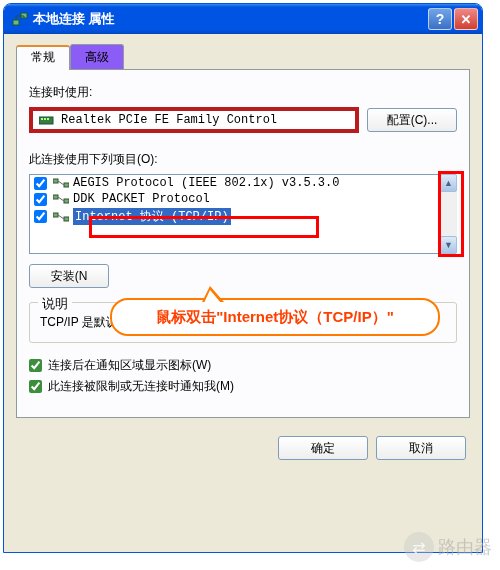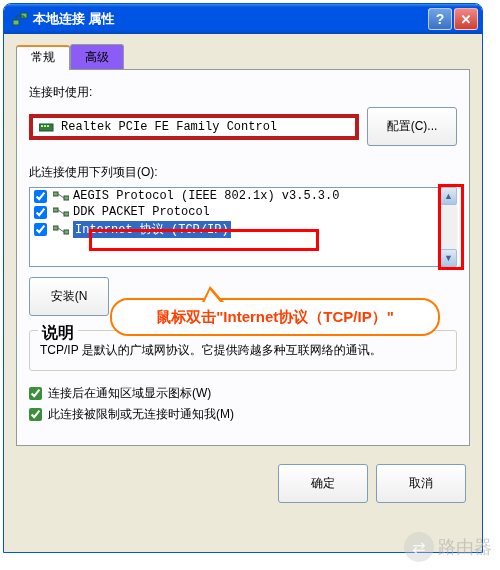--- a/index.html
+++ b/index.html
@@ -14,33 +14,33 @@
 .close-btn { background: linear-gradient(to bottom, #ee8888, #d04030); font-size: 13px; }
 .content { padding: 10px 12px; }
 .tabs { display: flex; border-bottom: 1px solid #919b9c; align-items: flex-end; }
 .tab { padding: 4px 14px 3px; border: 1px solid #919b9c; border-bottom: none; background: #8b5cf6; border-radius: 3px 3px 0 0; margin-right: 0; font-size: 12px; cursor: pointer; position: relative; }
 .tab.active { background: #fcfcfe; z-index: 2; margin-bottom: -1px; padding-bottom: 4px; border-top: 2px solid #e68b2c; padding-top: 2px; }
 .tab-panel { background: #fcfcfe; border: 1px solid #919b9c; border-top: none; padding: 14px 12px 18px; }
 .section-label { margin-bottom: 6px; }
 .adapter-row { display: flex; gap: 8px; align-items: center; margin-bottom: 18px; }
 .adapter-box { flex: 1; border: 4px solid #b91c1c; background: #fff; padding: 4px 6px; display: flex; align-items: center; height: 26px; font-family: "Courier New", monospace; }
 .net-icon { width: 16px; height: 14px; margin-right: 6px; }
-.btn { border: 1px solid #7f9db9; background: linear-gradient(to bottom, #fff, #eee); padding: 3px 10px; border-radius: 3px; cursor: pointer; font-size: 12px; min-width: 90px; text-align: center; height: 39px; display: inline-flex; align-items: center; justify-content: center; }
+.btn { border: 1px solid #7f9db9; background: linear-gradient(to bottom, #fff, #eee); padding: 3px 10px; border-radius: 3px; cursor: pointer; font-size: 12px; min-width: 90px; text-align: center; height: 24px; display: inline-flex; align-items: center; justify-content: center; }
 .listbox-wrap { display: flex; margin-bottom: 10px; position: relative; }
 .listbox { flex: 1; border: 1px solid #7f9db9; background: #fff; height: 80px; overflow: hidden; }
 .list-item { display: flex; align-items: center; padding: 1px 4px; font-family: "Courier New", monospace; font-size: 12px; white-space: nowrap; }
 .list-item input[type=checkbox] { margin-right: 6px; }
 .proto-icon { width: 16px; height: 12px; margin-right: 4px; flex-shrink: 0; }
 .list-item.selected span { background: #316ac5; color: #fff; padding: 0 2px; }
 .scrollbar { width: 18px; border-left: 1px solid #ccc; background: #f0f0f0; display: flex; flex-direction: column; justify-content: space-between; }
 .scroll-arrow { height: 18px; background: linear-gradient(to bottom, #deeaf7, #a9c5e7); display: flex; align-items: center; justify-content: center; cursor: pointer; font-size: 9px; color: #4d6185; border: 1px solid #a8bed8; border-radius: 2px; }
 .red-box { position: absolute; border: 3px solid #f00; pointer-events: none; }
 .action-row { display: flex; gap: 6px; margin-bottom: 14px; }
 .fieldset { border: 1px solid #d0d0bf; border-radius: 3px; padding: 10px 10px; margin-bottom: 14px; position: relative; }
-.fieldset-legend { position: absolute; top: -8px; left: 8px; background: #fcfcfe; padding: 0 4px; font-size: 16px; font-weight: bold; }
+.fieldset-legend { position: absolute; top: -8px; left: 8px; background: #fcfcfe; padding: 0 4px; font-size: 13px; }
 .desc-text { line-height: 1.6; }
 .checkrow { display: flex; align-items: center; margin-bottom: 4px; }
 .checkrow input { margin-right: 6px; accent-color: #3b8e3b; }
 .dialog-btns { display: flex; justify-content: flex-end; gap: 8px; padding: 8px 16px; }
 .callout { position: absolute; left: 110px; top: 298px; width: 330px; height: 38px; background: #fff; border: 2px solid #ff7b00; border-radius: 18px; display: flex; align-items: center; justify-content: center; font-size: 15px; font-weight: bold; color: #ff4000; }
 .callout::before { content: ''; position: absolute; top: -14px; left: 90px; width: 0; height: 0; border-left: 8px solid transparent; border-right: 14px solid transparent; border-bottom: 16px solid #ff7b00; }
 .callout::after { content: ''; position: absolute; top: -10px; left: 92px; width: 0; height: 0; border-left: 6px solid transparent; border-right: 11px solid transparent; border-bottom: 13px solid #fff; }
 .watermark { position: absolute; right: 8px; bottom: 8px; color: rgba(170,170,170,0.6); font-size: 18px; display: flex; align-items: center; gap: 4px; }
 .watermark-circle { width: 30px; height: 30px; border-radius: 50%; background: rgba(200,200,200,0.4); display: flex; align-items: center; justify-content: center; font-size: 16px; color: rgba(255,255,255,0.8); }
 </style>

